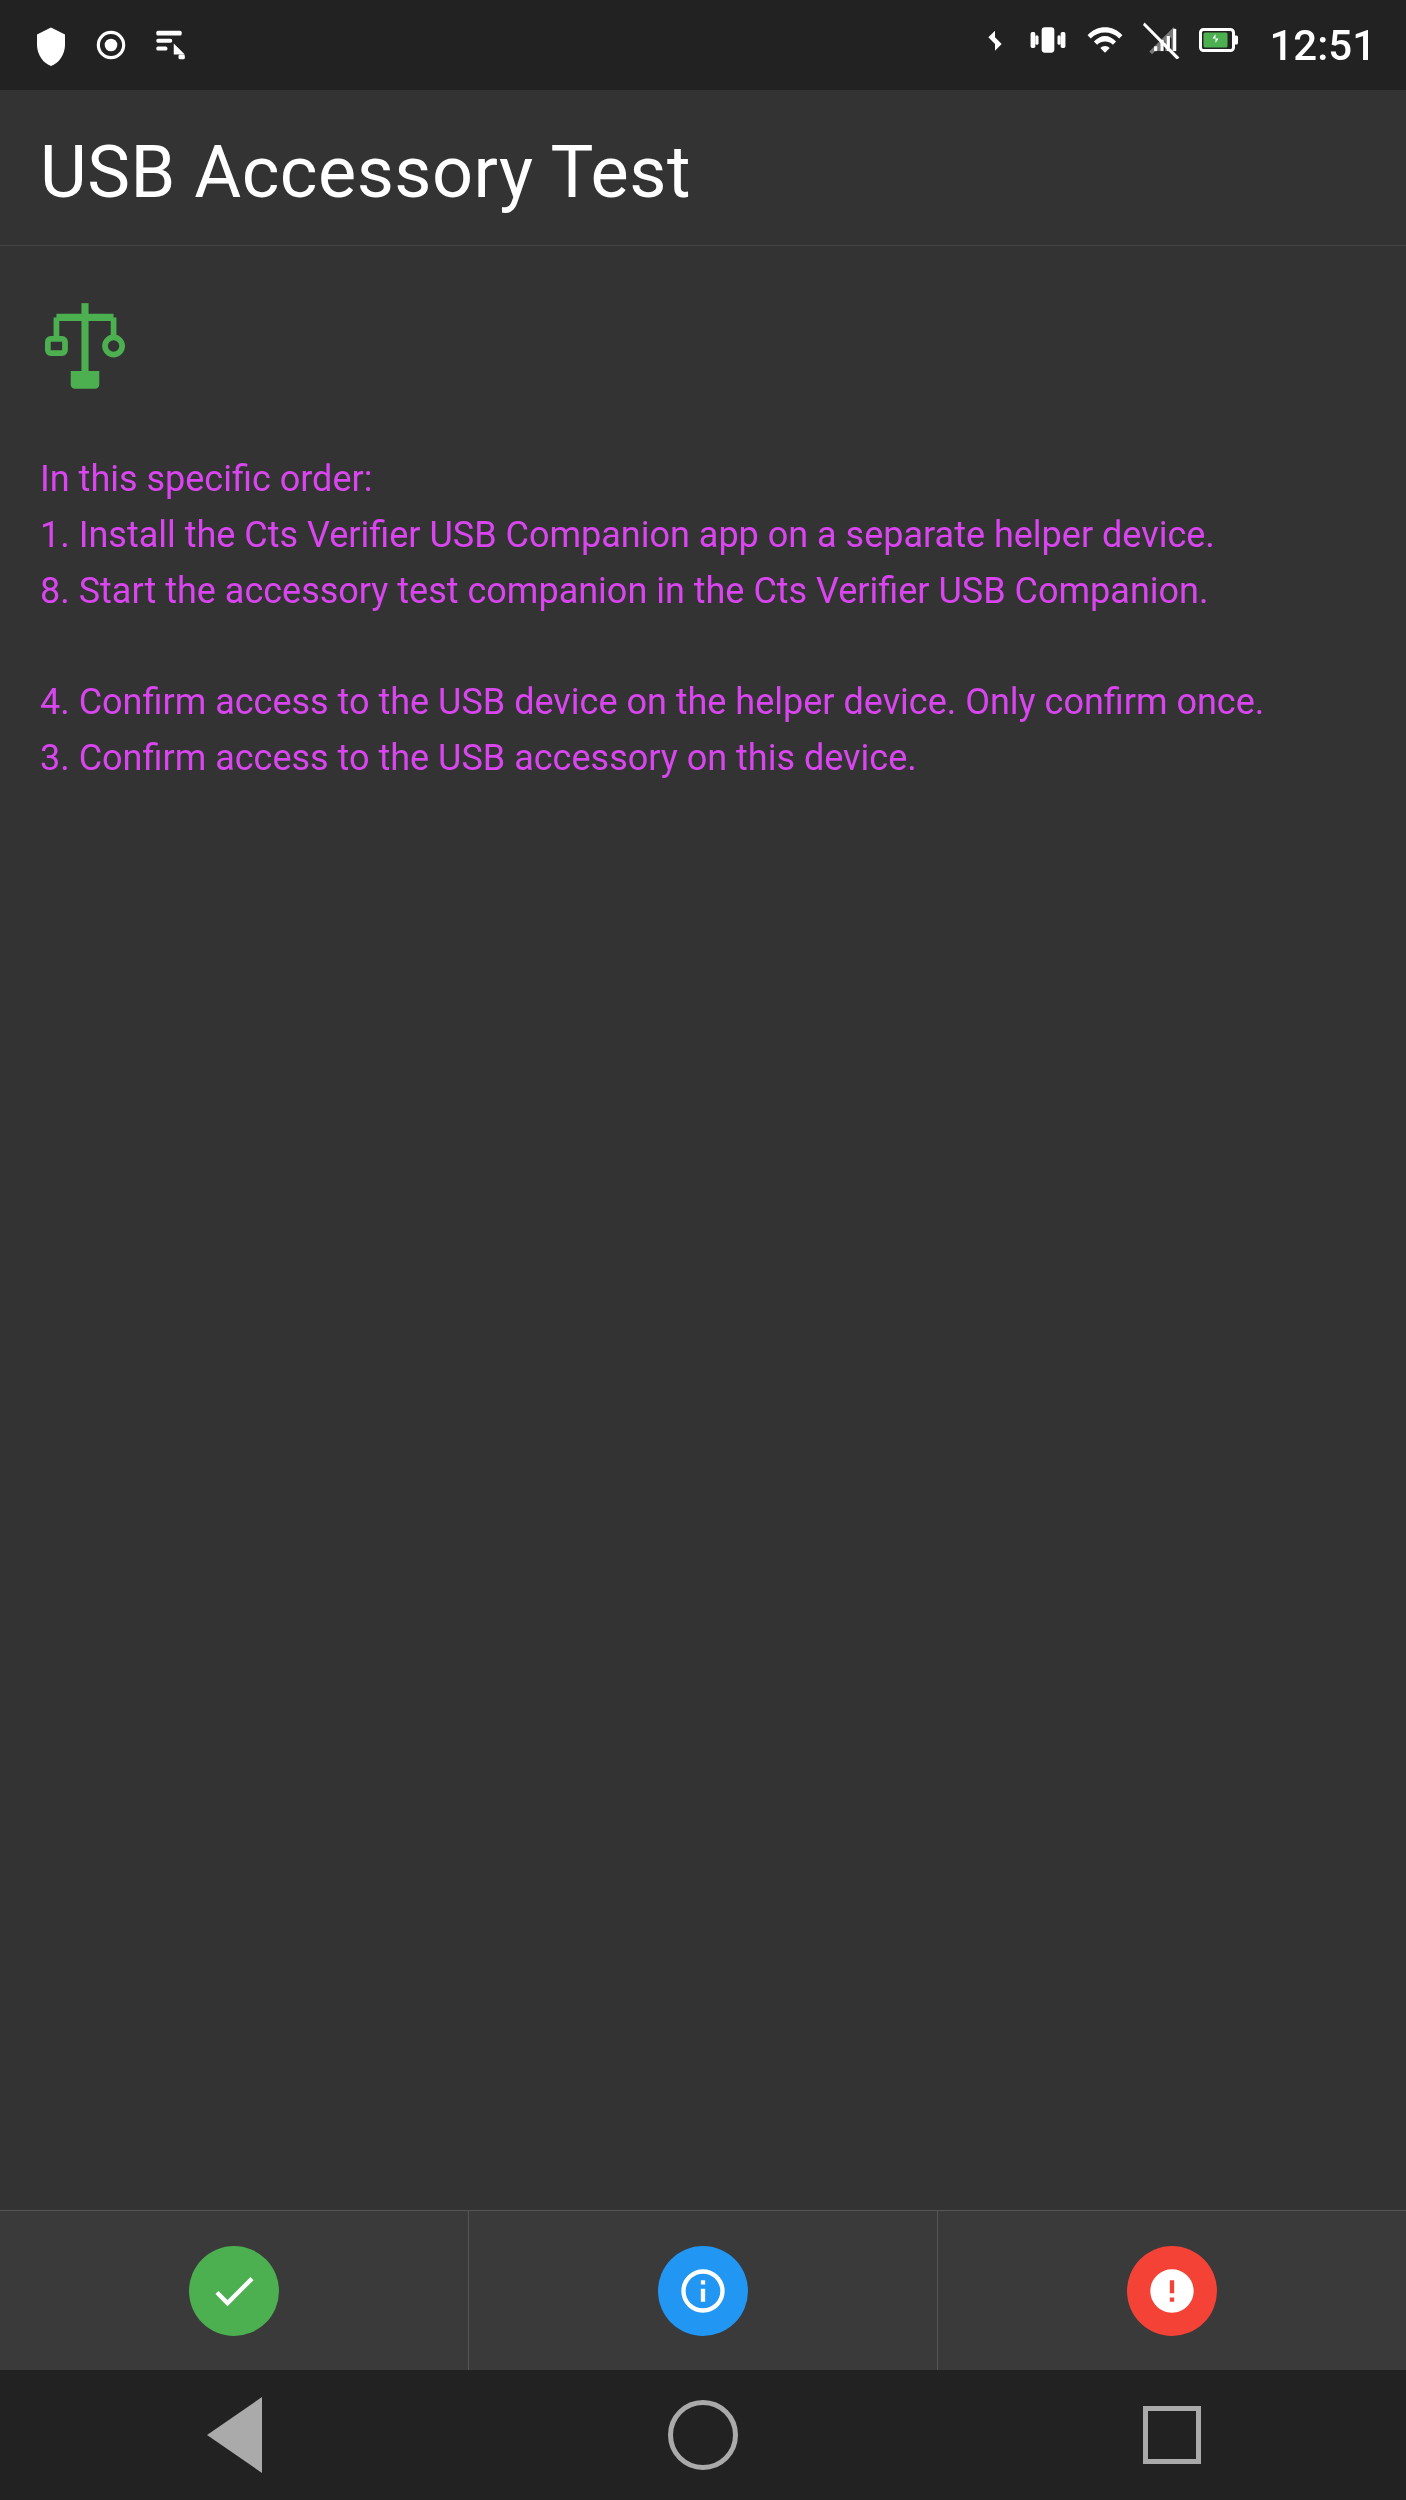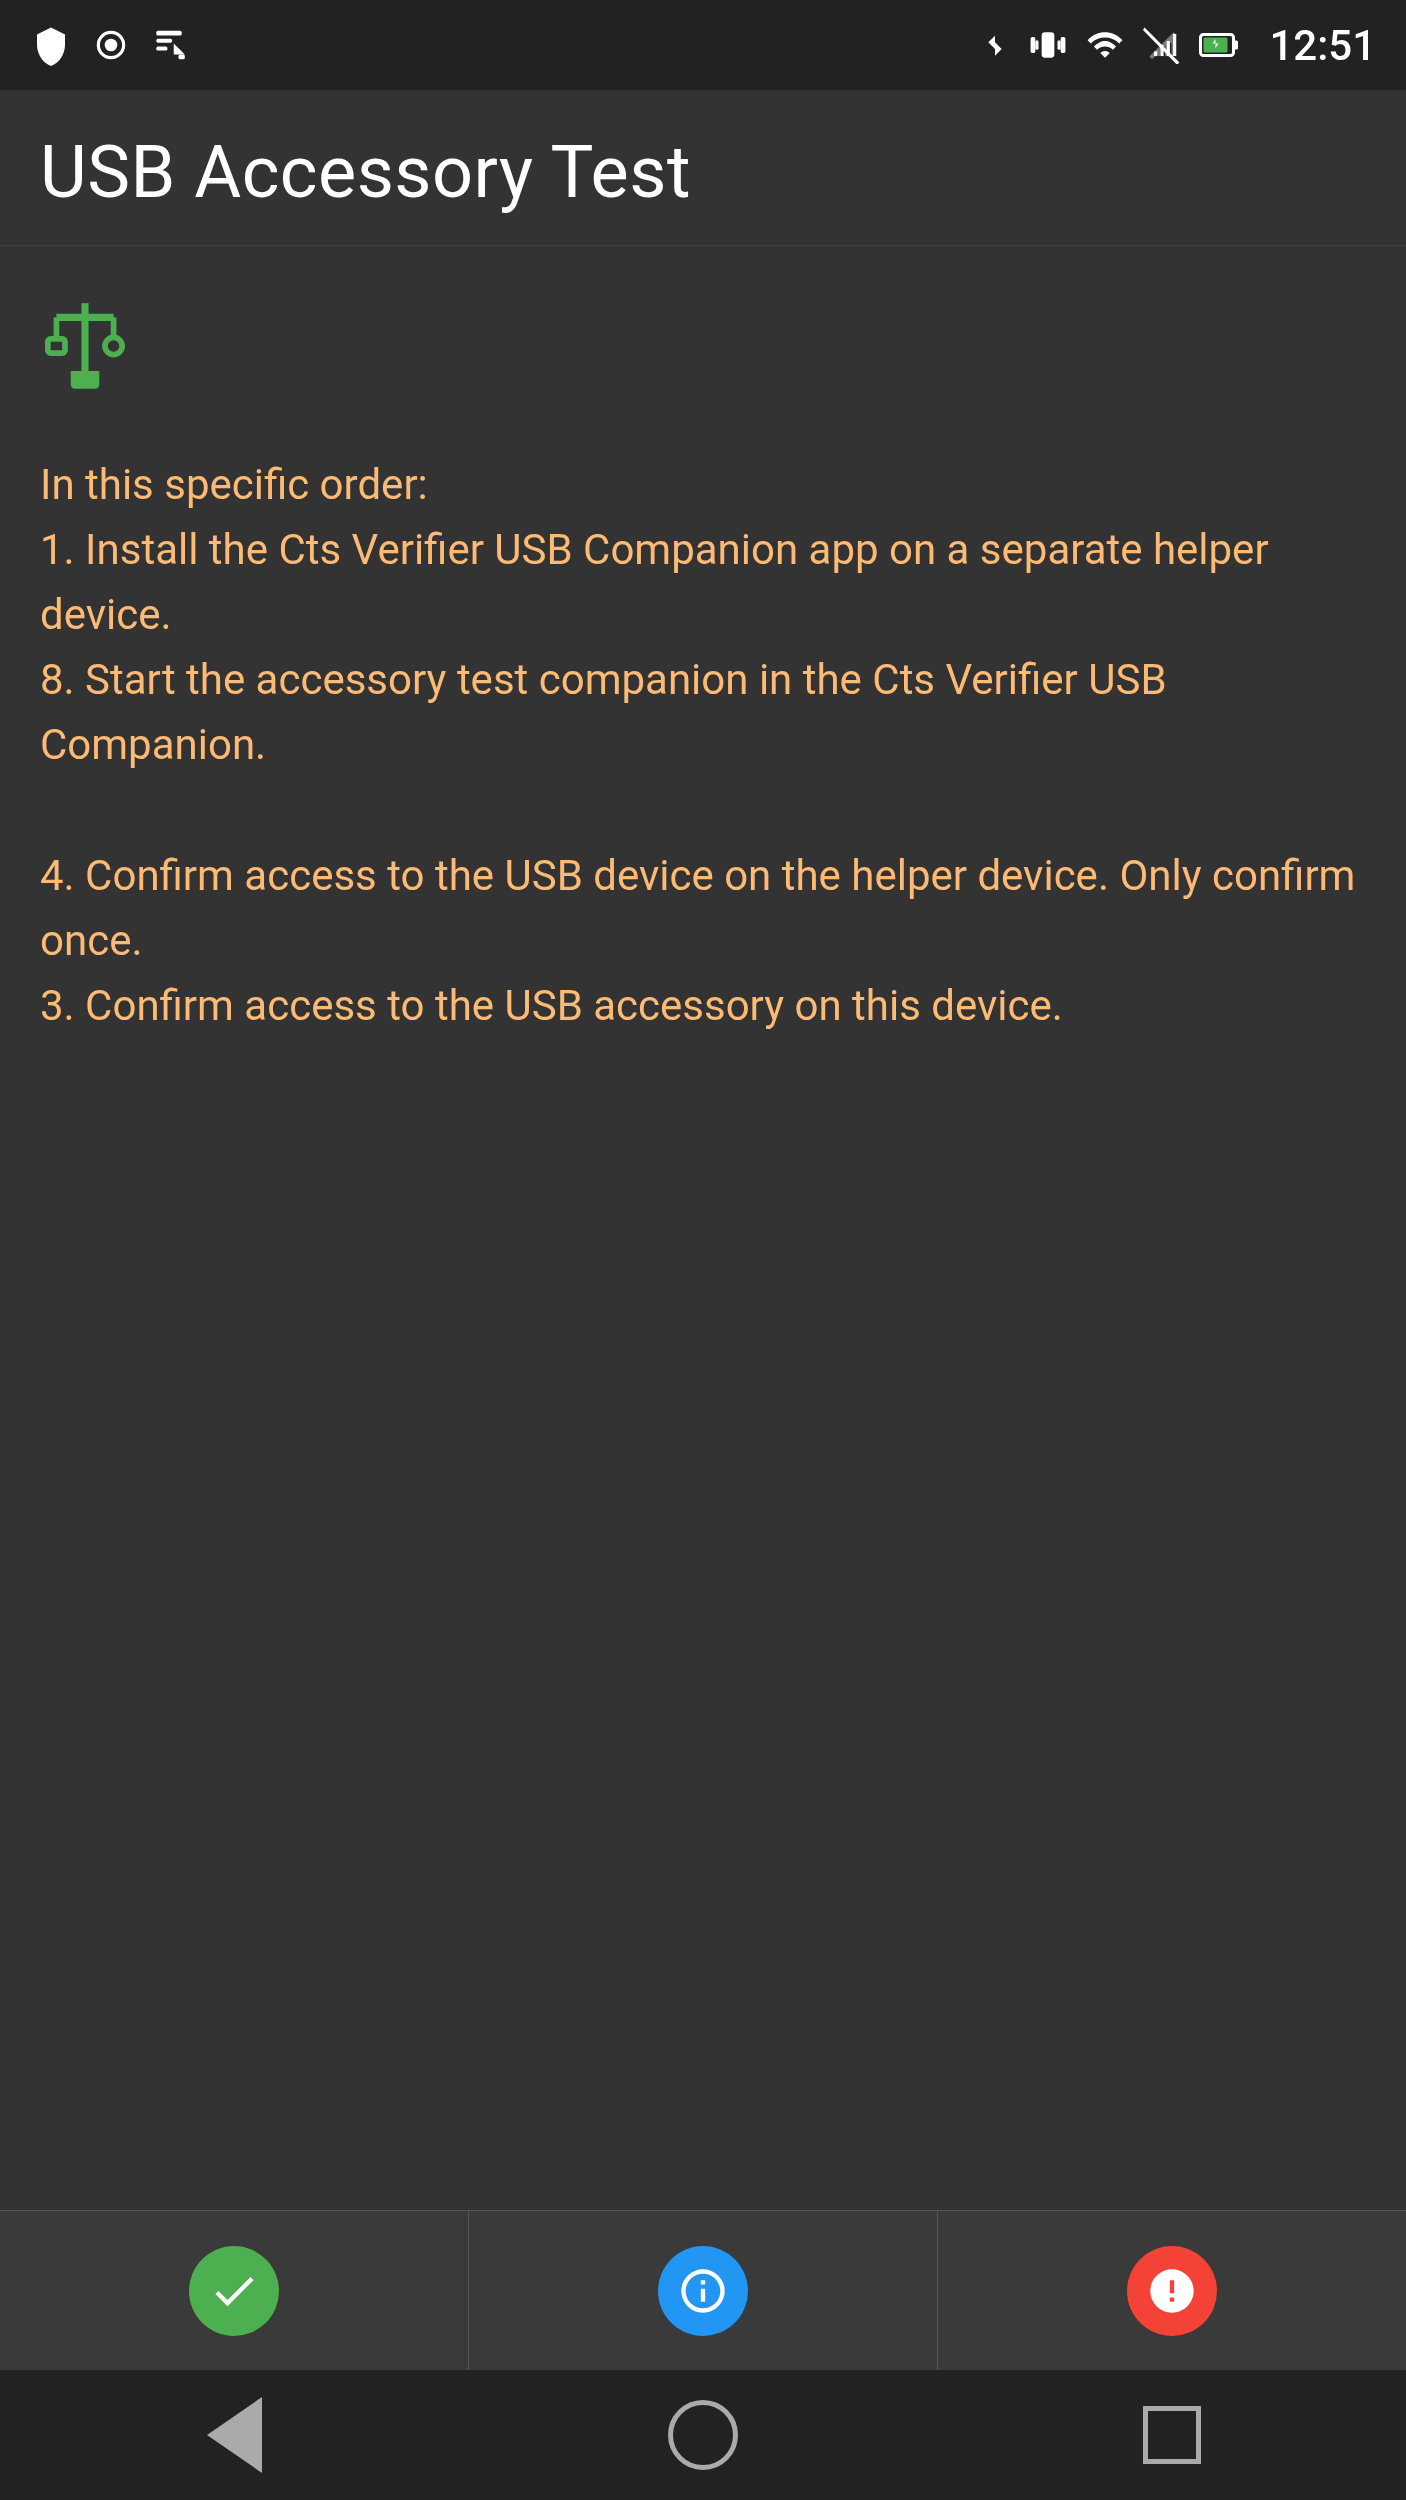--- a/index.html
+++ b/index.html
@@ -31,21 +31,21 @@
     }
 
     .status-bar-left {
       display: flex;
       align-items: center;
       gap: 20px;
     }
 
     .status-bar-right {
       display: flex;
-      align-items: center;
+      align-items: flex-start;
       gap: 18px;
     }
 
     .status-icon {
       color: #cccccc;
       font-size: 36px;
       display: flex;
       align-items: center;
       justify-content: center;
     }
@@ -89,22 +89,22 @@
     
     .usb-icon {
       color: #4caf50;
       font-size: 100px;
       margin-bottom: 40px;
       line-height: 1;
     }
 
     
     .instructions {
-      color: #fdba74;
-      font-size: 42px;
+      color: #d946ef;
+      font-size: 36px;
       line-height: 1.55;
       flex: 1;
     }
 
     
     .bottom-bar {
       width: 100%;
       height: 160px;
       display: flex;
       border-top: 1px solid #555555;

